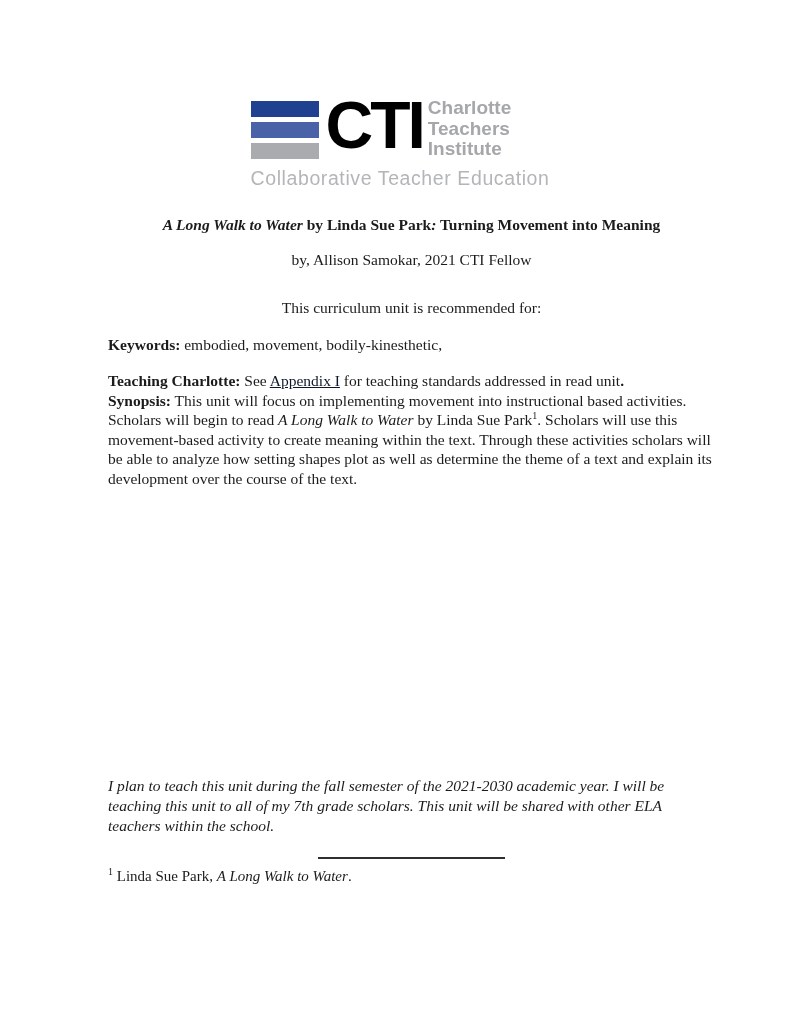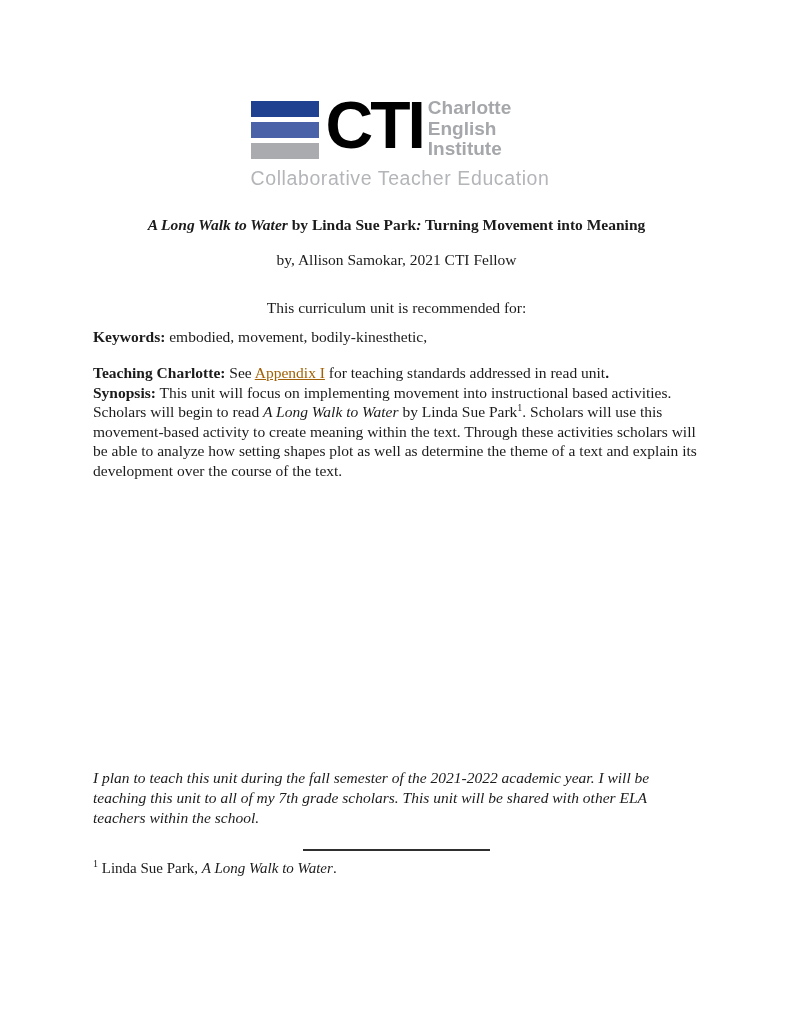--- a/index.html
+++ b/index.html
@@ -49,30 +49,30 @@
     font-size: 19.5px;
     letter-spacing: 0.6px;
     margin-top: 7px;
     white-space: nowrap;
   }
 
   
   .content {
     position: absolute;
     top: 0;
-    left: 93px;
+    left: 108px;
     width: 607px;
     padding-top: 215px;
     line-height: 19.5px;
   }
   .doc-title { text-align: center; font-weight: bold; }
   .bi { font-style: italic; }
   .byline { margin-top: 16px; text-align: center; line-height: 18.5px; }
   .recommended { margin-top: 30px; text-align: center; line-height: 18.5px; }
-  .keywords { margin-top: 9px; }
+  .keywords { margin-top: 17px; }
   .teaching { margin-top: 17px; }
   .synopsis { }
   b.label { font-weight: bold; }
   .link { text-decoration: underline; cursor: pointer; }
   sup { font-size: 10px; line-height: 0; }
   .plan {
     margin-top: 288px;
     font-style: italic;
     line-height: 20px;
   }
@@ -92,44 +92,44 @@
   <div class="logo">
     <div class="logo-row">
       <div class="bars">
         <div class="bar" style="background-color: rgb(32, 65, 143);"></div>
         <div class="bar" style="background-color: rgb(74, 99, 168);"></div>
         <div class="bar" style="background-color: rgb(169, 171, 174);"></div>
       </div>
       <div class="cti" style="color: #000000;">CTI</div>
       <div class="org-name" style="color: rgb(165, 167, 170);">
         <div>Charlotte</div>
-        <div>English</div>
+        <div>Teachers</div>
         <div>Institute</div>
       </div>
     </div>
     <div class="tagline" style="color: rgb(179, 181, 184);">Collaborative Teacher Education</div>
   </div>
 
   <div class="content">
 
     <div class="doc-title"><span class="bi">A Long Walk to Water</span><span> by Linda Sue Park</span><span class="bi">:</span><span> Turning Movement into Meaning</span></div>
 
     <div class="byline">
       <div>by, Allison Samokar, 2021 CTI Fellow</div>
     </div>
 
     <div class="recommended">
       <div>This curriculum unit is recommended for:</div>
     </div>
 
     <div class="keywords"><b class="label">Keywords:</b><span> embodied, movement, bodily-kinesthetic,</span></div>
 
-    <div class="teaching"><b class="label">Teaching Charlotte:</b><span> See </span><span class="link" style="color: #a16207;">Appendix I</span><span> for teaching standards addressed in read unit</span><b class="label">.</b></div>
+    <div class="teaching"><b class="label">Teaching Charlotte:</b><span> See </span><span class="link" style="color: #0f172a;">Appendix I</span><span> for teaching standards addressed in read unit</span><b class="label">.</b></div>
 
     <div class="synopsis"><b class="label">Synopsis:</b><span> This unit will focus on implementing movement into instructional based activities. Scholars will begin to read </span><span class="bi">A Long Walk to Water</span><span> by Linda Sue Park</span><sup>1</sup><span>. Scholars will use this movement-based activity to create meaning within the text. Through these activities scholars will be able to analyze how setting shapes plot as well as determine the theme of a text and explain its development over the course of the text.</span></div>
 
-    <div class="plan">I plan to teach this unit during the fall semester of the 2021-2022 academic year. I will be teaching this unit to all of my 7th grade scholars. This unit will be shared with other ELA teachers within the school.</div>
+    <div class="plan">I plan to teach this unit during the fall semester of the 2021-2030 academic year. I will be teaching this unit to all of my 7th grade scholars. This unit will be shared with other ELA teachers within the school.</div>
 
     <hr class="footnote-rule">
     <div class="footnote"><sup>1</sup><span> Linda Sue Park, </span><span class="bi">A Long Walk to Water</span><span>.</span></div>
 
   </div>
 </div>
 
 </body></html>

